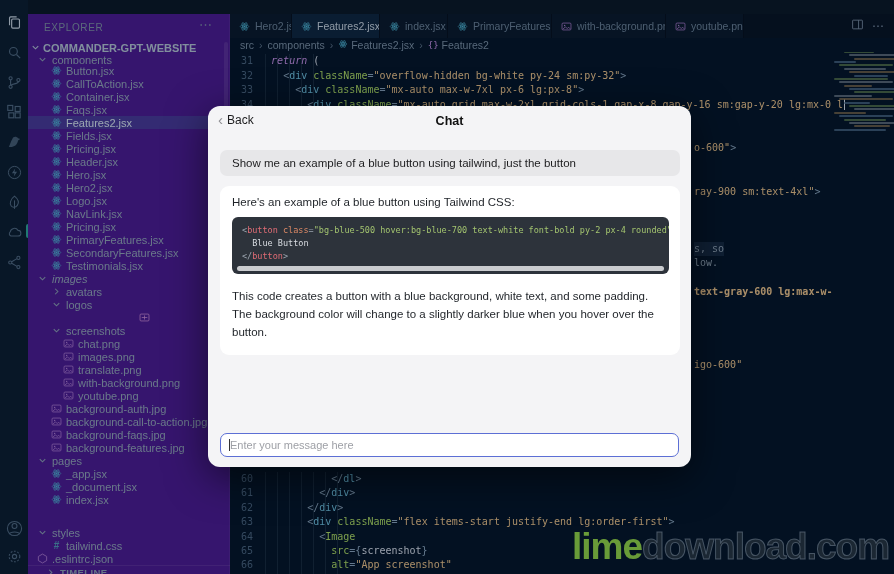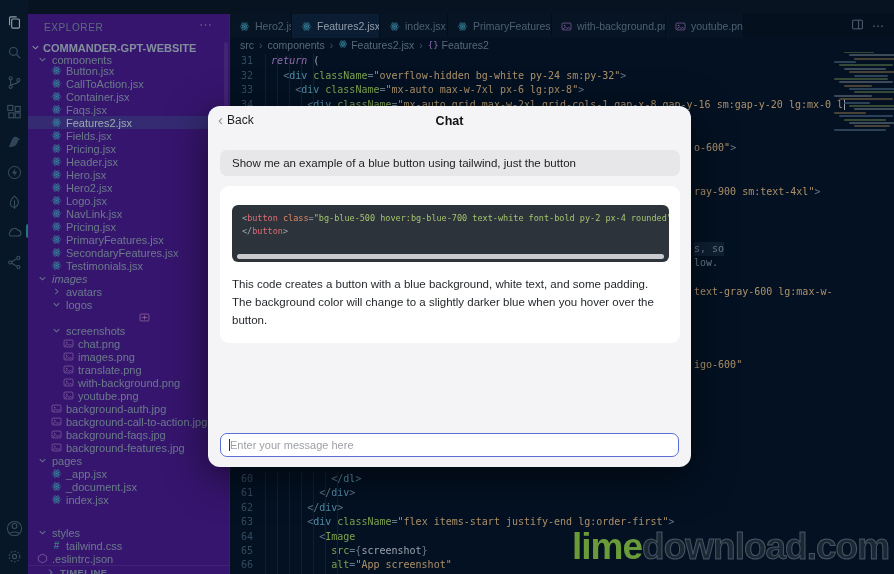--- a/index.html
+++ b/index.html
@@ -726,21 +726,21 @@
           <div class="cl"><span class="ln">63</span> <span class="tk-pl">        </span><span class="tk-pu">&lt;</span><span class="tk-tag">div</span><span class="tk-pl"> </span><span class="tk-attr">className</span><span class="tk-pu">=</span><span class="tk-str">"flex items-start justify-end lg:order-first"</span><span class="tk-pu">&gt;</span></div>
           <div class="cl"><span class="ln">64</span> <span class="tk-pl">          </span><span class="tk-pu">&lt;</span><span class="tk-attr">Image</span></div>
           <div class="cl"><span class="ln">65</span> <span class="tk-pl">            </span><span class="tk-attr">src</span><span class="tk-pu">={</span><span class="tk-pl">screenshot</span><span class="tk-pu">}</span></div>
           <div class="cl"><span class="ln">66</span> <span class="tk-pl">            </span><span class="tk-attr">alt</span><span class="tk-pu">=</span><span class="tk-str">"App screenshot"</span></div>
         </div>
       <div id="frags">
           <div class="frag" style="top: 103px;"><span class="tk-str">o-600"</span><span class="tk-pu">&gt;</span></div>
           <div class="frag" style="top: 147px;"><span class="tk-str">ray-900 sm:text-4xl"</span><span class="tk-pu">&gt;</span></div>
           <div class="frag hl" style="top: 204px;"><span class="tk-cm">s, so</span></div>
           <div class="frag" style="top: 218px;"><span class="tk-cm">low.</span></div>
-          <div class="frag" style="top: 247px;"><span class="tk-str">text-gray-600 lg:max-w-</span></div>
+          <div class="frag" style="top: 247px; font-weight: bold;"><span class="tk-str">text-gray-600 lg:max-w-</span></div>
           <div class="frag" style="top: 320px;"><span class="tk-str">igo-600"</span></div>
         </div>
       <div class="minimap" id="minimap">
           <div class="mm-bar" style="width: 40px; margin-left: 0px; background: rgb(122, 106, 79); opacity: 0.8;"></div>
           <div class="mm-bar" style="width: 54px; margin-left: 5px; background: rgb(74, 106, 138); opacity: 0.8;"></div>
           <div class="mm-bar" style="width: 30px; margin-left: 10px; background: rgb(90, 122, 80); opacity: 0.8;"></div>
           <div class="mm-bar" style="width: 54px; margin-left: 15px; background: rgb(106, 122, 138); opacity: 0.8;"></div>
           <div class="mm-bar" style="width: 50px; margin-left: 20px; background: rgb(122, 106, 79); opacity: 0.8;"></div>
           <div class="mm-bar" style="width: 22px; margin-left: 0px; background: rgb(74, 106, 138); opacity: 0.8;"></div>
           <div class="mm-bar" style="width: 54px; margin-left: 5px; background: rgb(90, 122, 80); opacity: 0.8;"></div>
@@ -799,23 +799,25 @@
   <div class="dialog">
     <div class="dlg-head">
       <div class="back">
         <span class="chev">‹</span>
         <span>Back</span>
       </div>
       <div class="dlg-title">Chat</div>
     </div>
     <div class="bubble">Show me an example of a blue button using tailwind, just the button</div>
     <div class="card">
+      <div class="intro">Here's an example of a blue button using Tailwind CSS:</div>
       <div class="codeblock">
         <div id="chatCode">
             <div class="ckl"><span class="ck-pu">&lt;</span><span class="ck-tag">button</span><span class="ck-pl"> </span><span class="ck-attr">class</span><span class="ck-pu">=</span><span class="ck-str">"bg-blue-500 hover:bg-blue-700 text-white font-bold py-2 px-4 rounded"</span></div>
+            <div class="ckl"><span class="ck-pl">  Blue Button</span></div>
             <div class="ckl"><span class="ck-pu">&lt;/</span><span class="ck-tag">button</span><span class="ck-pu">&gt;</span></div>
           </div>
         <div class="hscroll"></div>
       </div>
       <div class="outro">This code creates a button with a blue background, white text, and some padding. The background color will change to a slightly darker blue when you hover over the button.</div>
     </div>
     <div class="input-wrap">
       <input class="msg-input" placeholder="Enter your message here" style="">
       <div class="in-caret"></div>
     </div>

